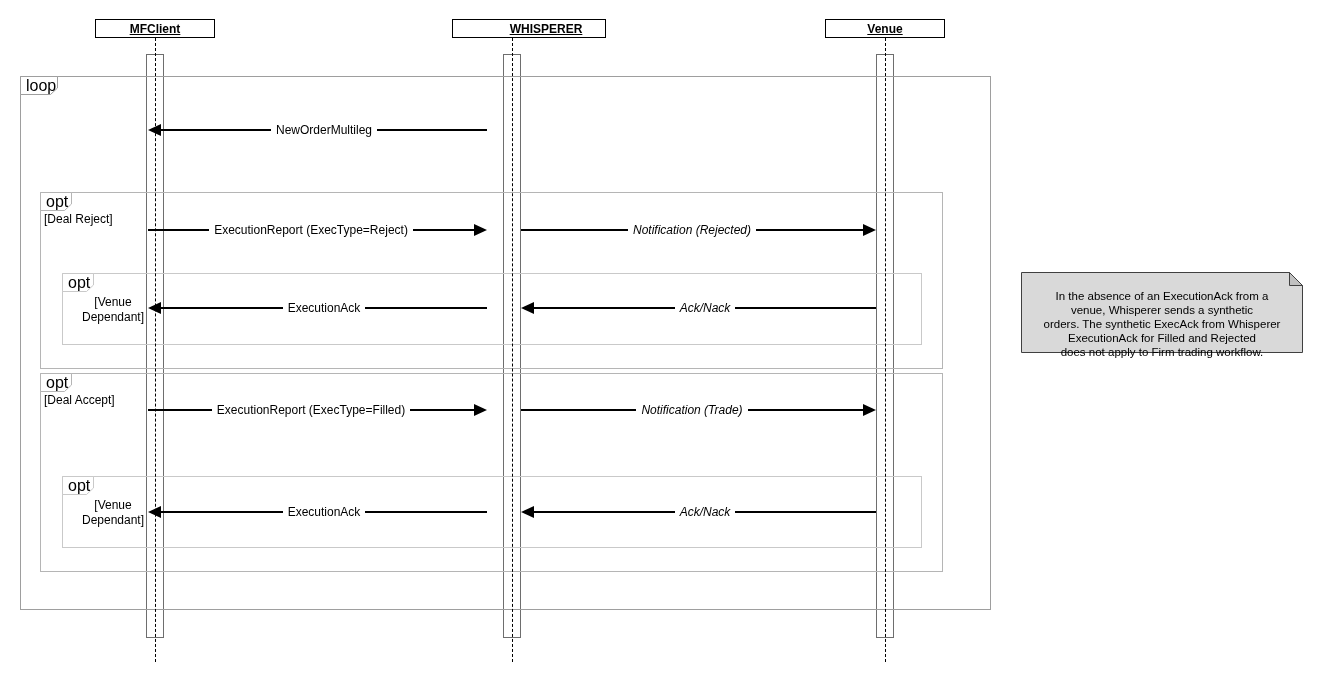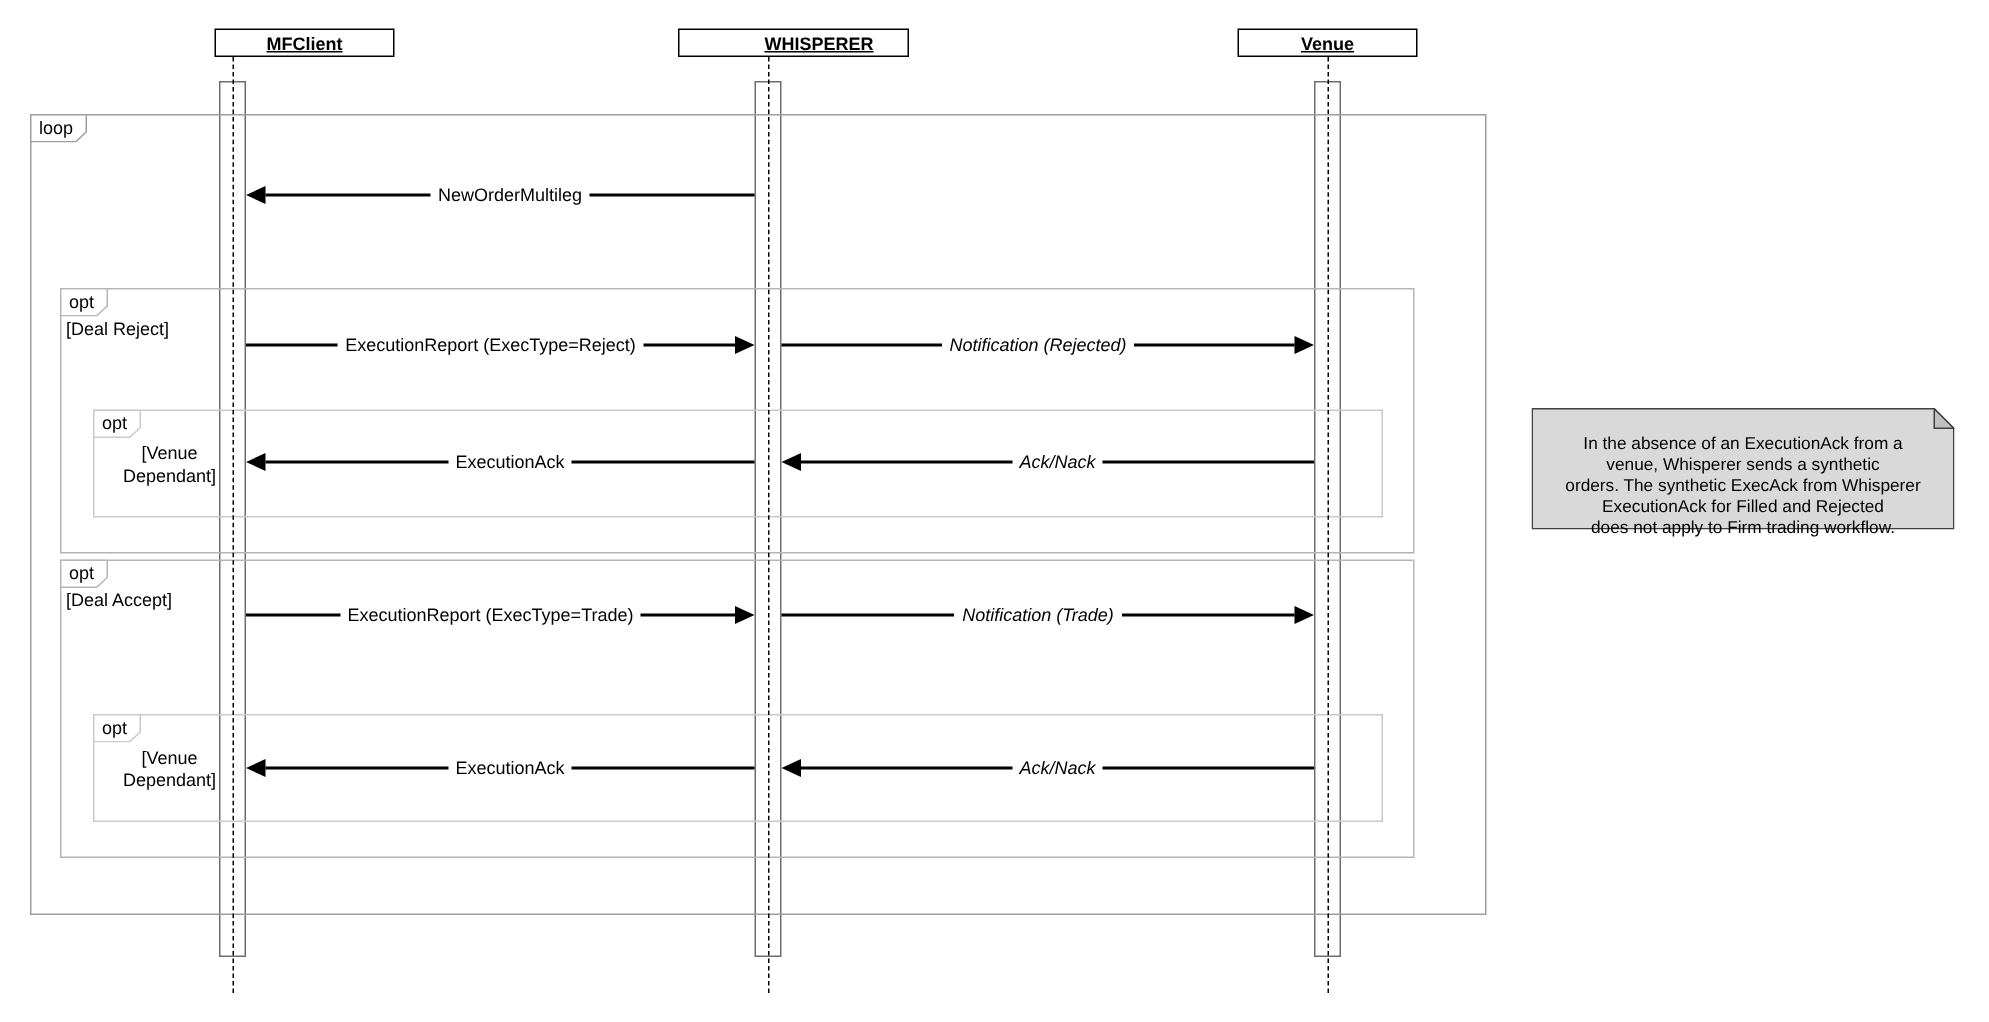--- a/index.html
+++ b/index.html
@@ -3,21 +3,21 @@
 <meta charset="utf-8">
 <style>
   html,body{margin:0;padding:0;background:#ffffff;}
   body{font-family:"Liberation Sans","DejaVu Sans",sans-serif;color:#000;}
   #canvas{position:relative;width:1326px;height:681px;background:#ffffff;overflow:hidden;}
 
   
   .actor{position:absolute;top:19px;width:118px;height:17px;border:1px solid #000;background:#fff;
          display:flex;align-items:center;justify-content:center;font-size:12px;font-weight:bold;z-index:6;}
   .actor span{text-decoration:underline;}
-  #actor-mfclient{left:95px;margin-left:48px;}
+  #actor-mfclient{left:95px;}
   #actor-whisperer{left:452px;padding-left:34px;}
   #actor-venue{left:825px;}
 
   
   .activation{position:absolute;top:54px;height:582px;width:16px;background:#fff;border:1px solid #6e6e6e;z-index:2;}
   #act-mfclient{left:146px;}
   #act-whisperer{left:503px;}
   #act-venue{left:876px;}
 
   
@@ -29,38 +29,38 @@
   
   .frame{position:absolute;background:transparent;z-index:3;}
   #frame-loop{left:20px;top:76px;width:969px;height:532px;border:1px solid #9e9e9e;}
   #frame-opt-reject{left:40px;top:192px;width:901px;height:175px;border:1px solid #b5b5b5;}
   #frame-inner-vd1{left:62px;top:273px;width:858px;height:70px;border:1px solid #c9c9c9;}
   #frame-opt-accept{left:40px;top:373px;width:901px;height:197px;border:1px solid #b5b5b5;}
   #frame-inner-vd2{left:62px;top:476px;width:858px;height:70px;border:1px solid #c9c9c9;}
 
   .flabel{position:absolute;left:-1px;top:-1px;}
   .flabel svg{display:block;}
-  .flabel .ftext{position:absolute;left:6px;top:1px;font-size:12px;line-height:17px;color:#000;}
+  .flabel .ftext{position:absolute;left:6px;top:1px;font-size:16px;line-height:17px;color:#000;}
 
   
   .guard{position:absolute;font-size:12px;z-index:5;}
   #guard-reject{left:44px;top:212px;}
   #guard-accept{left:44px;top:393px;}
   .guard.center{width:72px;text-align:center;white-space:pre-line;line-height:15px;margin-left:20px;}
   #guard-vd1{left:57px;top:295px;}
   #guard-vd2{left:57px;top:498px;}
 
   
   .msg{position:absolute;height:14px;display:flex;align-items:center;font-size:12px;white-space:nowrap;z-index:5;}
   .msg .line{flex:1;height:0;border-top:2px solid #000;}
   .msg .mlabel{padding:0 5px;line-height:14px;}
   .msg.italic .mlabel{font-style:italic;}
   .arrow-left{width:0;height:0;border-top:6px solid transparent;border-bottom:6px solid transparent;border-right:13px solid #000;}
   .arrow-right{width:0;height:0;border-top:6px solid transparent;border-bottom:6px solid transparent;border-left:13px solid #000;}
-  .w1{left:164px;width:339px;}
+  .w1{left:148px;width:339px;}
   .w2{left:521px;width:355px;}
   .r1{top:123px;} .r2{top:223px;} .r3{top:301px;} .r4{top:403px;} .r5{top:505px;}
 
   
   #note{position:absolute;left:1021px;top:272px;width:282px;height:81px;z-index:6;}
   #note svg{position:absolute;left:0;top:0;}
   #note .note-text{position:absolute;left:0;top:0;width:282px;padding-top:17px;
                    font-size:11.5px;line-height:14px;text-align:center;}
 </style>
 </head>
@@ -169,21 +169,21 @@
 
   <div class="msg w2 r3 italic">
     <span class="arrow-left"></span>
     <span class="line"></span>
     <span class="mlabel">Ack/Nack</span>
     <span class="line"></span>
   </div>
 
   <div class="msg w1 r4">
     <span class="line"></span>
-    <span class="mlabel">ExecutionReport (ExecType=Trade)</span>
+    <span class="mlabel">ExecutionReport (ExecType=Filled)</span>
     <span class="line"></span>
     <span class="arrow-right"></span>
   </div>
 
   <div class="msg w2 r4 italic">
     <span class="line"></span>
     <span class="mlabel">Notification (Trade)</span>
     <span class="line"></span>
     <span class="arrow-right"></span>
   </div>

